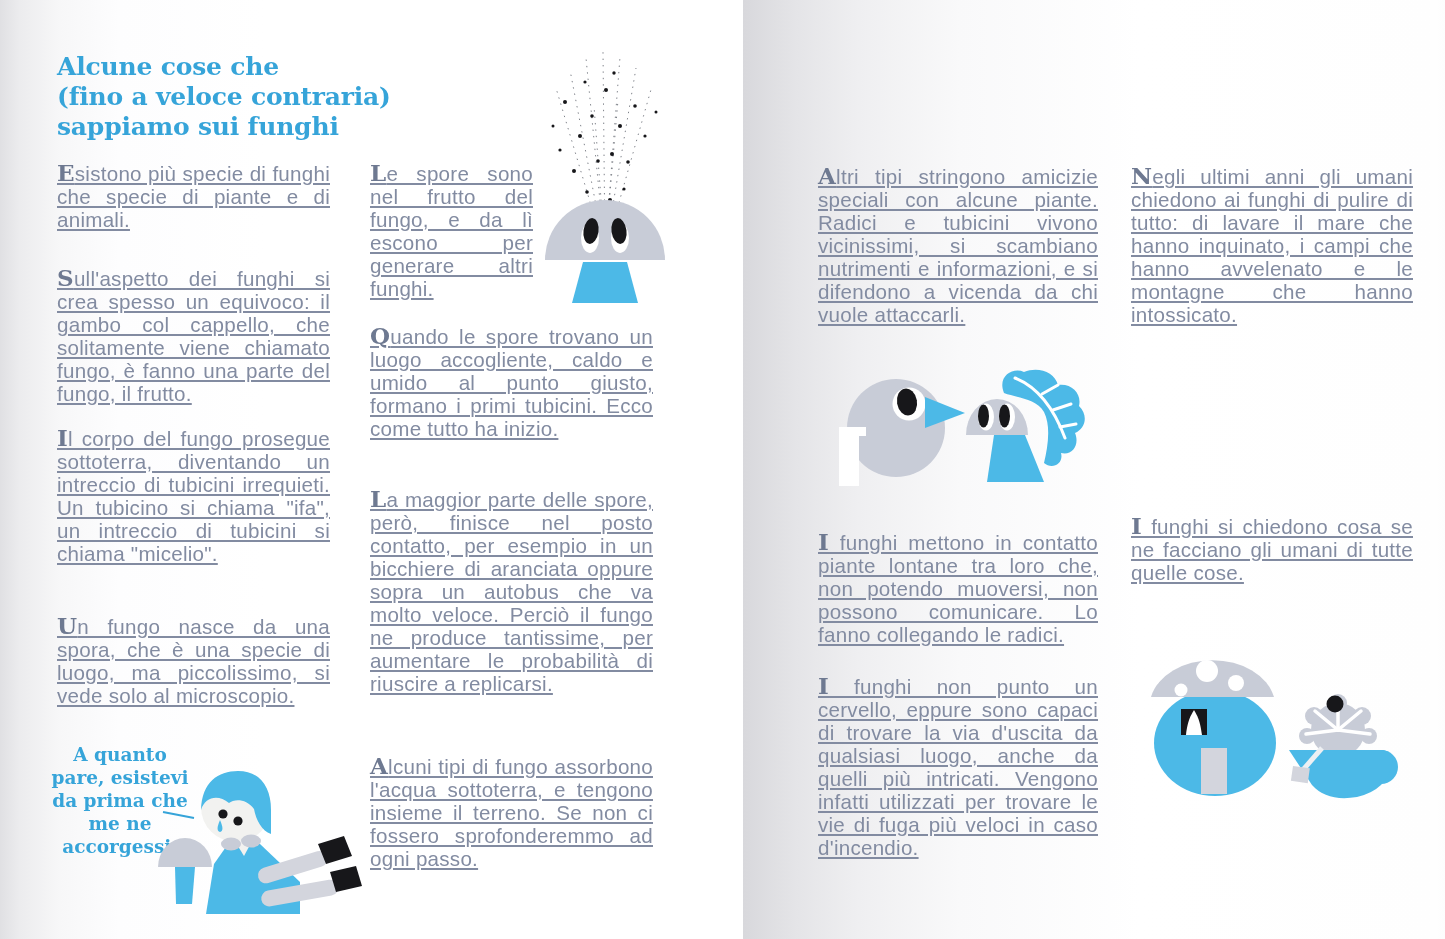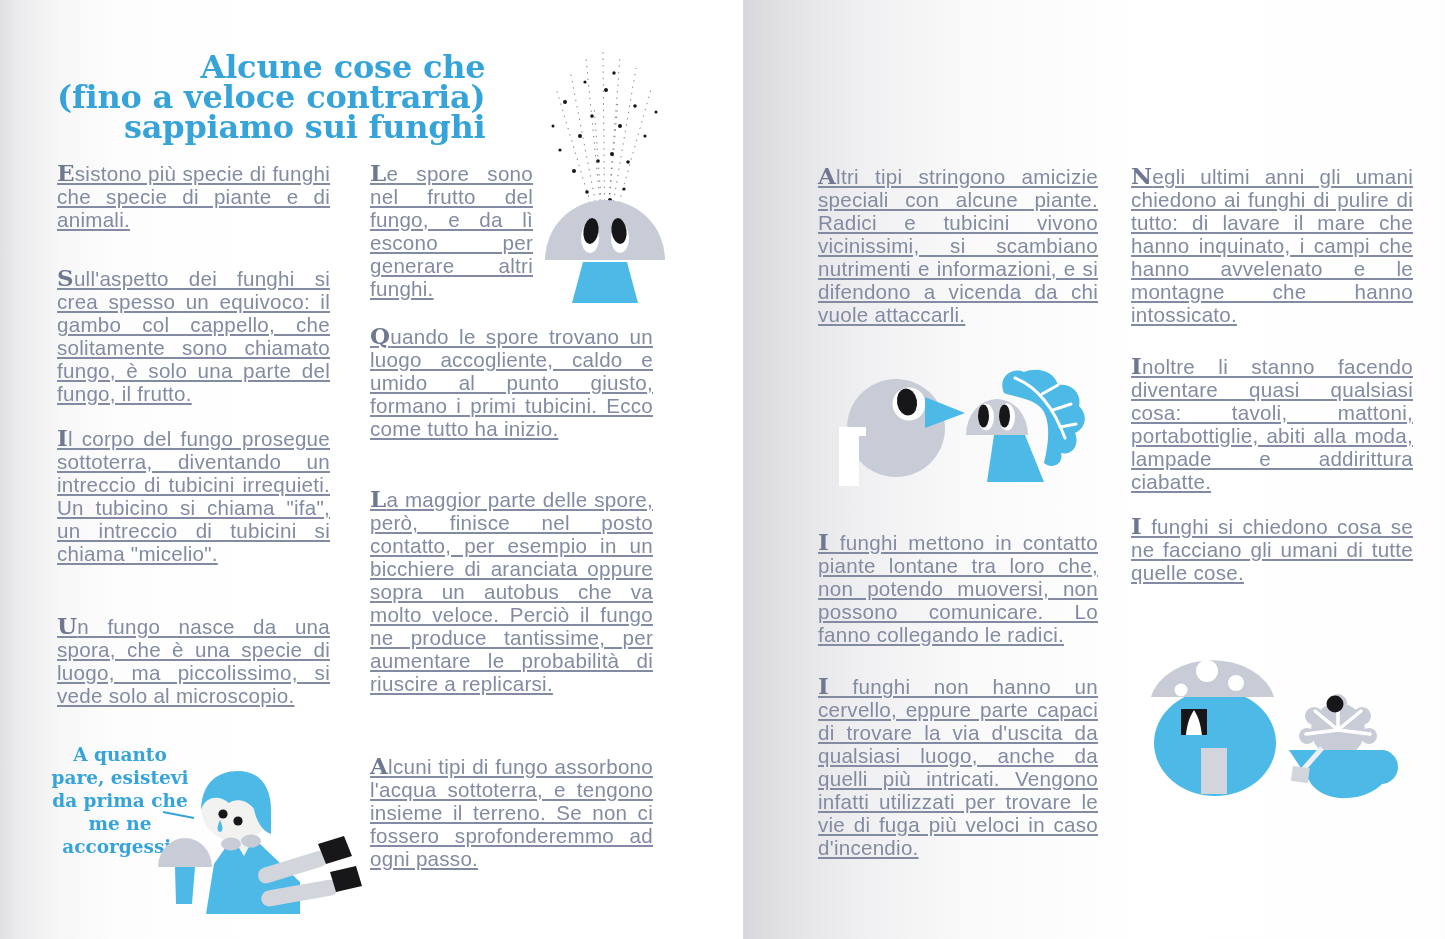--- a/index.html
+++ b/index.html
@@ -5,21 +5,21 @@
   html,body{margin:0;padding:0;background:#ffffff;}
   #screen{position:relative;width:1445px;height:939px;background:#ffffff;overflow:hidden;
           font-family:"Liberation Sans",sans-serif;}
   .page{position:absolute;top:0;height:939px;}
   #left-page{left:0;width:660px;
     background:linear-gradient(to right,#e0e0e3 0%,#ececee 3%,#f7f7f8 9%,#fdfdfe 18%,#ffffff 40%,#ffffff 100%);}
   #right-page{left:743px;width:723px;
     background:linear-gradient(to right,#d8d8dc 0%,#e4e4e7 7%,#efeff1 16%,#f9f9fa 30%,#ffffff 55%,#fefefe 96%,#f8f8f9 100%);}
   .title{position:absolute;left:57px;top:52px;
     font-family:"DejaVu Serif","Liberation Serif",serif;font-weight:bold;
-    font-size:32px;line-height:30px;color:#36a4d9;letter-spacing:-0.2px;text-align:right;}
+    font-size:25px;line-height:30px;color:#36a4d9;letter-spacing:-0.2px;}
   .para{position:absolute;margin:0;text-align:justify;
     font-size:20.6px;line-height:23px;color:#828ba1;letter-spacing:0.25px;text-decoration:underline;}
   .cap{font-family:"DejaVu Serif","Liberation Serif",serif;font-weight:bold;
     font-size:23px;color:#6e7991;}
   .speech{position:absolute;left:44px;top:743px;width:152px;text-align:center;
     font-family:"DejaVu Serif","Liberation Serif",serif;font-weight:bold;
     font-size:18.5px;line-height:23px;color:#36a4d9;}
   svg{position:absolute;display:block;}
 </style>
 </head>
@@ -30,21 +30,21 @@
   <div class="page" id="left-page">
 
     <div class="title">
       <div>Alcune cose che</div>
       <div>(fino a veloce contraria)</div>
       <div>sappiamo sui funghi</div>
     </div>
 
     <p class="para" style="left:57px;top:161px;width:273px;"><span class="cap">E</span><span>sistono più specie di funghi che specie di piante e di animali.</span></p>
 
-    <p class="para" style="left:57px;top:266px;width:273px;"><span class="cap">S</span><span>ull'aspetto dei funghi si crea spesso un equivoco: il gambo col cappello, che solitamente sono chiamato fungo, è solo una parte del fungo, il frutto.</span></p>
+    <p class="para" style="left:57px;top:266px;width:273px;"><span class="cap">S</span><span>ull'aspetto dei funghi si crea spesso un equivoco: il gambo col cappello, che solitamente viene chiamato fungo, è fanno una parte del fungo, il frutto.</span></p>
 
     <p class="para" style="left:57px;top:426px;width:273px;"><span class="cap">I</span><span>l corpo del fungo prosegue sottoterra, diventando un intreccio di tubicini irrequieti. Un tubicino si chiama "ifa", un intreccio di tubicini si chiama "micelio".</span></p>
 
     <p class="para" style="left:57px;top:614px;width:273px;"><span class="cap">U</span><span>n fungo nasce da una spora, che è una specie di luogo, ma piccolissimo, si vede solo al microscopio.</span></p>
 
     <div class="speech">A quanto pare, esistevi da prima che me ne accorgessi.</div>
 
     <p class="para" style="left:370px;top:324px;width:283px;"><span class="cap">Q</span><span>uando le spore trovano un luogo accogliente, caldo e umido al punto giusto, formano i primi tubicini. Ecco come tutto ha inizio.</span></p>
 
     <p class="para" style="left:370px;top:161px;width:163px;"><span class="cap">L</span><span>e spore sono nel frutto del fungo, e da lì escono per generare altri funghi.</span></p>
@@ -126,25 +126,24 @@
       </g>
     </svg>
   </div>
 
   <div class="page" id="right-page">
 
     <p class="para" style="left:75px;top:164px;width:280px;"><span class="cap">A</span><span>ltri tipi stringono amicizie speciali con alcune piante. Radici e tubicini vivono vicinissimi, si scambiano nutrimenti e informazioni, e si difendono a vicenda da chi vuole attaccarli.</span></p>
 
     <p class="para" style="left:75px;top:514px;width:280px;margin-top:16px;"><span class="cap">I</span><span> funghi mettono in contatto piante lontane tra loro che, non potendo muoversi, non possono comunicare. Lo fanno collegando le radici.</span></p>
 
-    <p class="para" style="left:75px;top:674px;width:280px;"><span class="cap">I</span><span> funghi non hanno un cervello, eppure parte capaci di trovare la via d'uscita da qualsiasi luogo, anche da quelli più intricati. Vengono infatti utilizzati per trovare le vie di fuga più veloci in caso d'incendio.</span></p>
+    <p class="para" style="left:75px;top:674px;width:280px;"><span class="cap">I</span><span> funghi non punto un cervello, eppure sono capaci di trovare la via d'uscita da qualsiasi luogo, anche da quelli più intricati. Vengono infatti utilizzati per trovare le vie di fuga più veloci in caso d'incendio.</span></p>
 
     <p class="para" style="left:388px;top:164px;width:282px;"><span class="cap">N</span><span>egli ultimi anni gli umani chiedono ai funghi di pulire di tutto: di lavare il mare che hanno inquinato, i campi che hanno avvelenato e le montagne che hanno intossicato.</span></p>
 
-    <p class="para" style="left:388px;top:354px;width:282px;"><span class="cap">I</span><span>noltre li stanno facendo diventare quasi qualsiasi cosa: tavoli, mattoni, portabottiglie, abiti alla moda, lampade e addirittura ciabatte.</span></p>
 
     <p class="para" style="left:388px;top:514px;width:282px;"><span class="cap">I</span><span> funghi si chiedono cosa se ne facciano gli umani di tutte quelle cose.</span></p>
 
     <svg style="left:96px;top:366px;" width="250" height="120" viewBox="0 0 250 120">
       <g>
         <circle cx="57" cy="62" r="49" fill="#c8ccd7"></circle>
         <rect x="0" y="61" width="20" height="60" fill="#ffffff"></rect>
         <rect x="0" y="61" width="27" height="9" fill="#ffffff"></rect>
         <circle cx="70" cy="38" r="16.5" fill="#ffffff"></circle>
         <ellipse cx="68" cy="36" rx="10" ry="13.5" fill="#17171a" transform="rotate(-10 68 36)"></ellipse>

